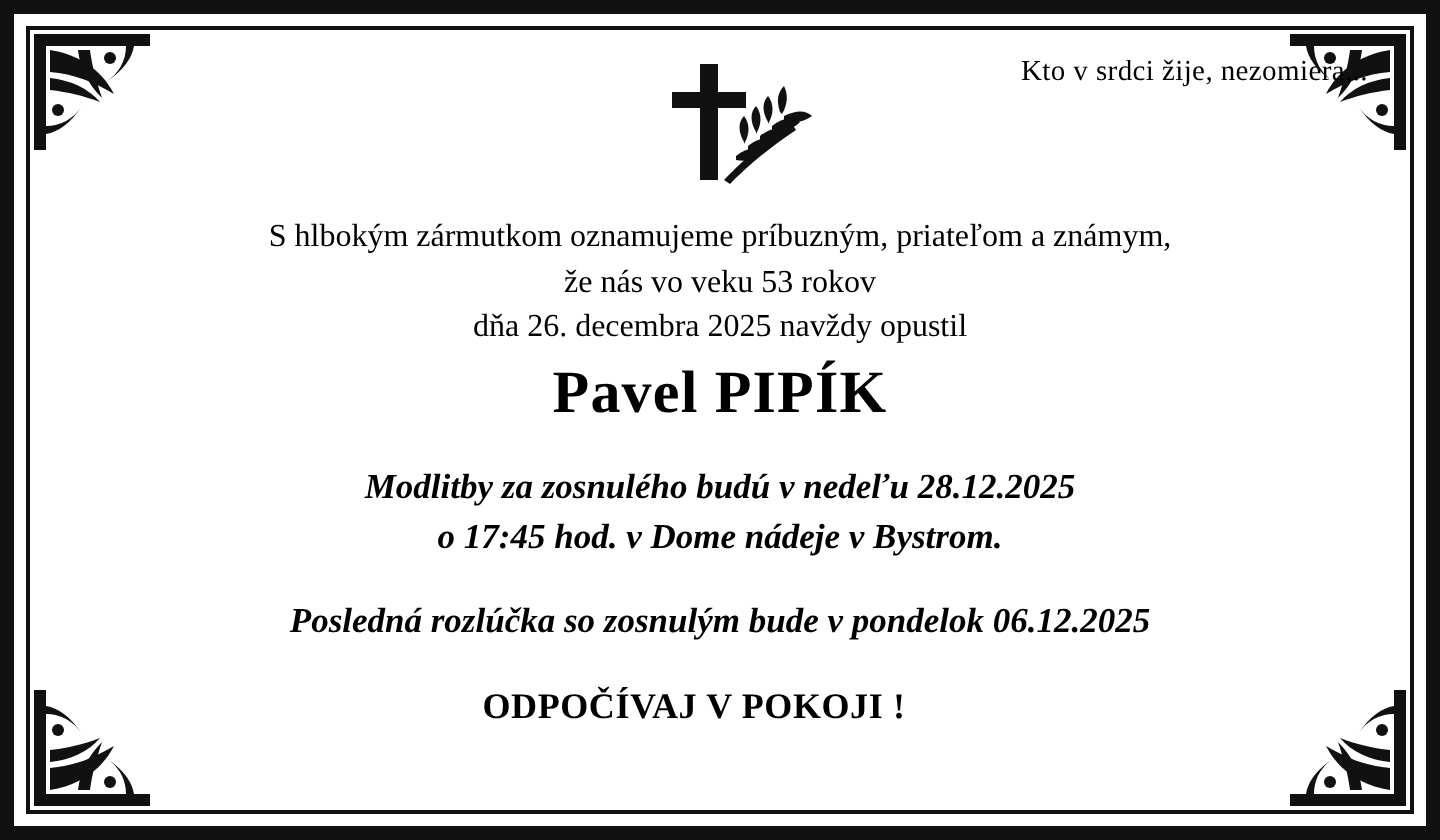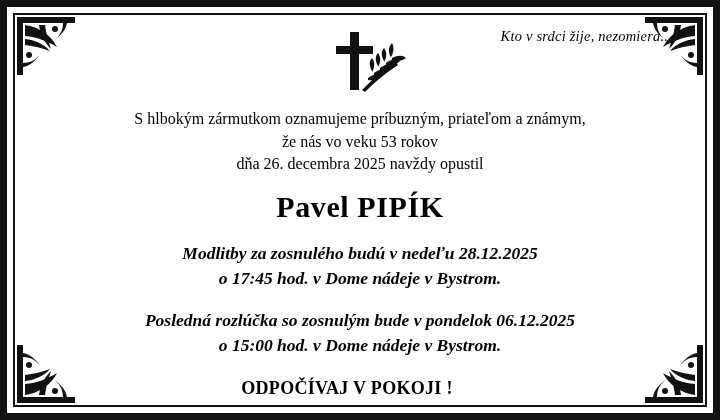--- a/index.html
+++ b/index.html
@@ -54,44 +54,43 @@
     position: absolute;
     left: 28px;
     top: 18px;
     width: 664px;
     height: 384px;
     box-sizing: border-box;
     text-align: center;
   }
   .motto {
     position: absolute;
-    right: 20px;
+    right: 8px;
     top: 10px;
-    font-style: italic;
     font-size: 14.5px;
     letter-spacing: 0.2px;
     white-space: nowrap;
   }
   .emblem {
     margin: 0 auto;
     padding-top: 8px;
     width: 120px;
     height: 72px;
   }
   .emblem svg { display: block; margin: 0 auto; }
 
   .intro {
     margin-top: 10px;
     font-size: 16px;
     line-height: 1.42;
   }
   .intro div { white-space: nowrap; }
 
   .name {
-    margin-top: 14px;
+    margin-top: 4px;
     font-size: 30px;
     font-weight: bold;
     letter-spacing: 0.6px;
   }
   .block {
     margin-top: 17px;
     font-size: 17.5px;
     font-weight: bold;
     line-height: 1.42;
   }
@@ -203,19 +202,18 @@
 
     <div class="name">Pavel PIPÍK</div>
 
     <div class="block">
       <div>Modlitby za zosnulého budú v nedeľu 28.12.2025</div>
       <div>o 17:45 hod. v Dome nádeje v Bystrom.</div>
     </div>
 
     <div class="block">
       <div>Posledná rozlúčka so zosnulým bude v pondelok 06.12.2025</div>
-      <div>o 15:00 hod. v Dome nádeje v Bystrom.</div>
     </div>
 
     <div class="closing">ODPOČÍVAJ V POKOJI !</div>
 
   </div>
 </div>
 
 </body></html>

